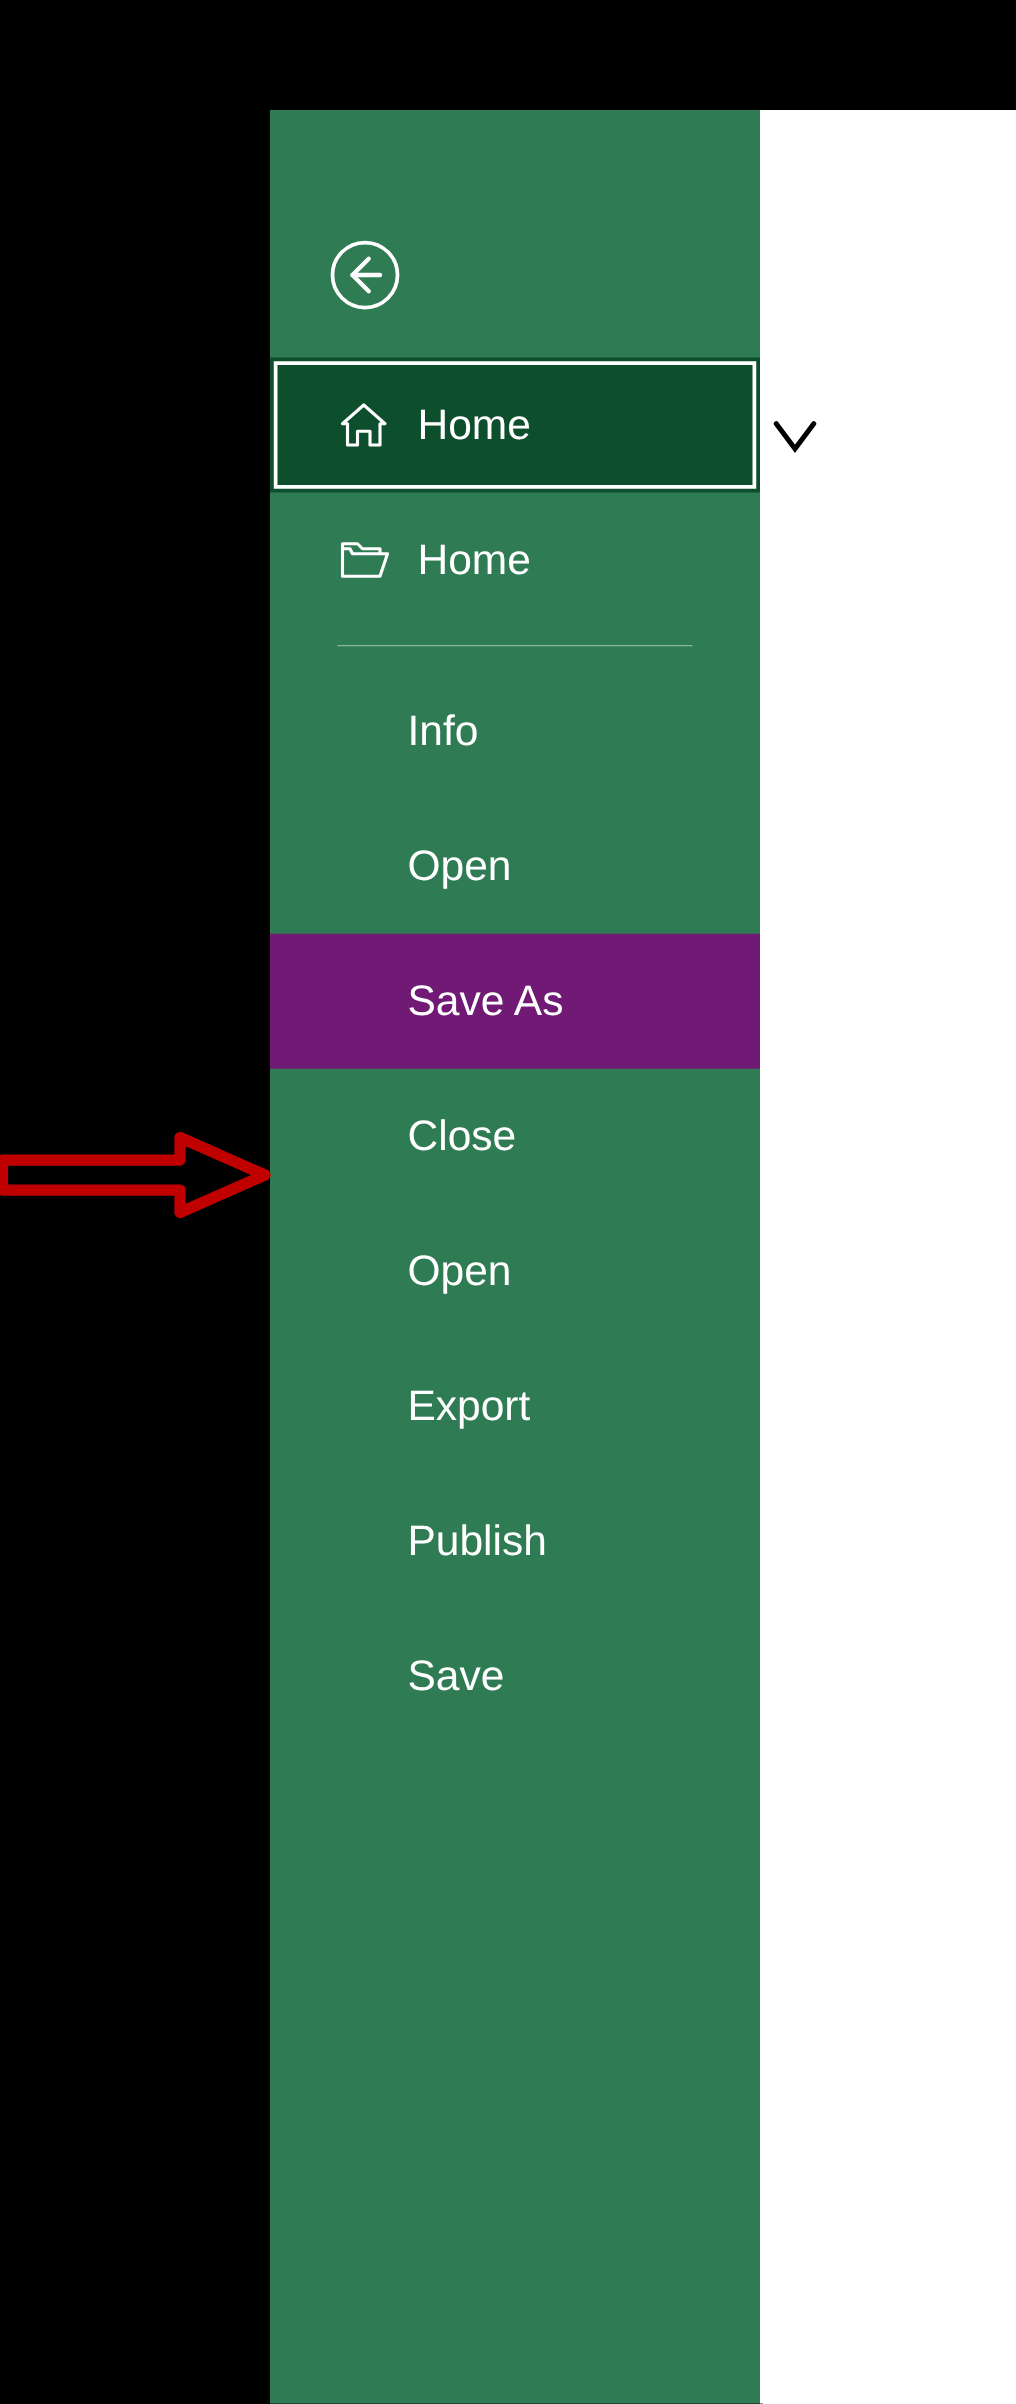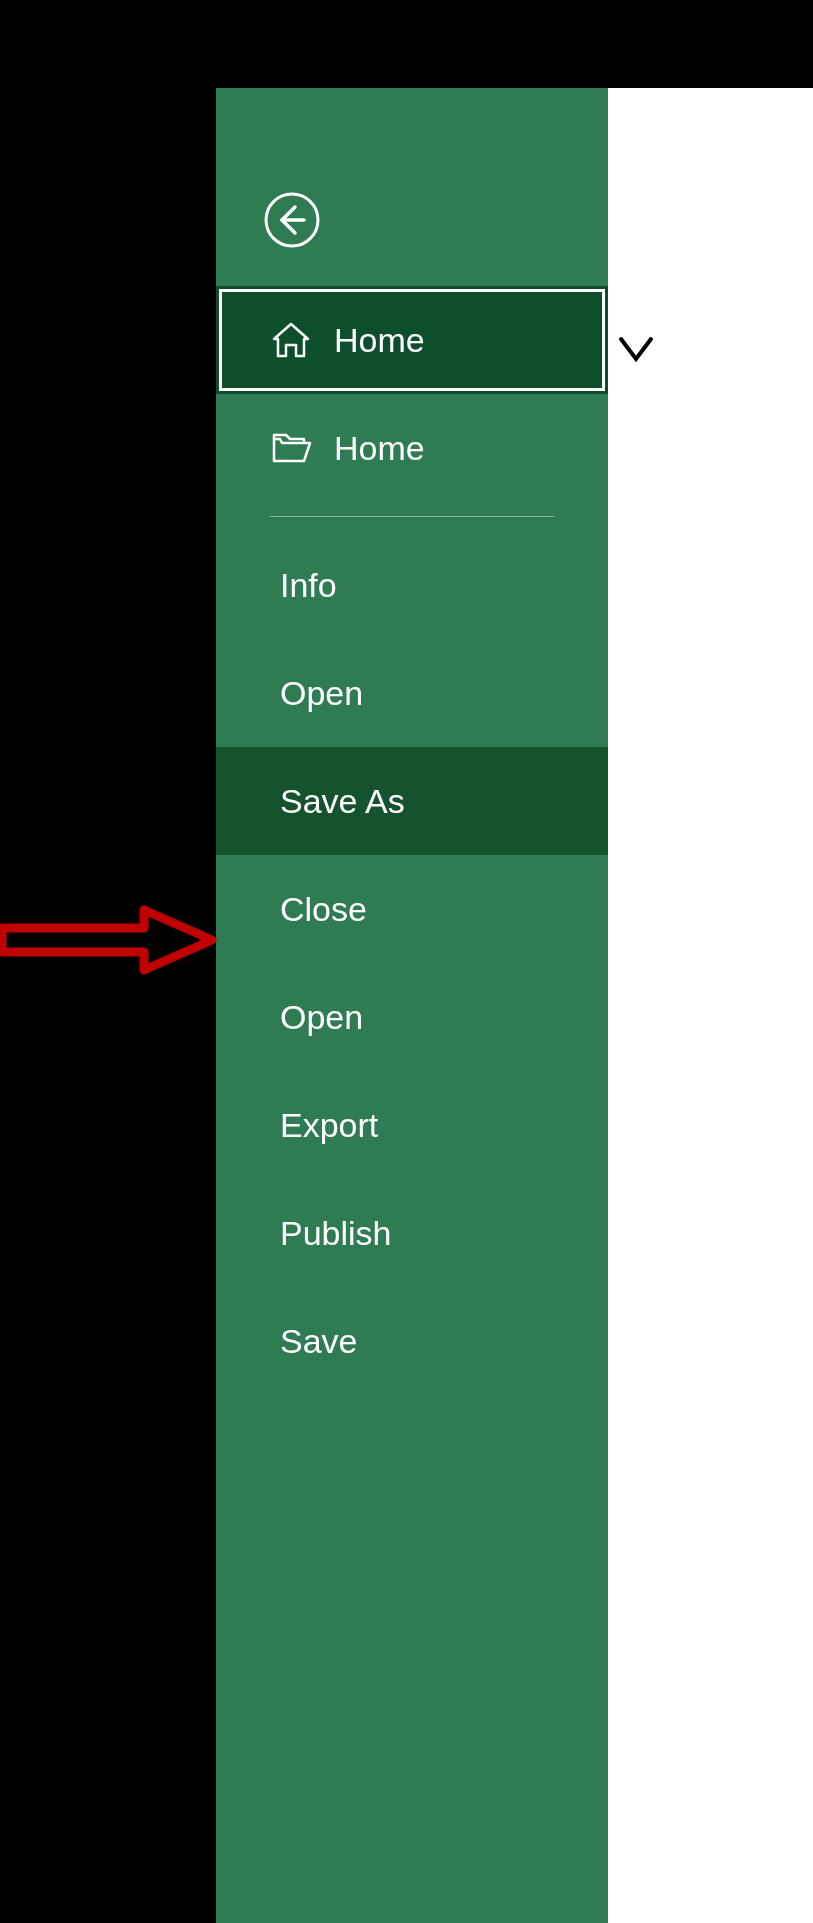--- a/index.html
+++ b/index.html
@@ -84,24 +84,24 @@
       display: flex;
       align-items: center;
       justify-content: center;
     }
     .menu-item.selected {
       background: #0d4e2d;
       outline: 3px solid #ffffff;
       outline-offset: -6px;
     }
     .menu-item.hover {
-      background: #14532d;
+      background: #701a75;
     }
     .menu-item.no-icon {
-      padding-left: 64px;
+      padding-left: 110px;
     }
     .menu-item .label {
       color: #ffffff;
     }
     .divider {
       height: 1px;
       background: rgba(255,255,255,0.45);
       margin: 14px 54px 14px 54px;
     }
     .arrow-annotation {

